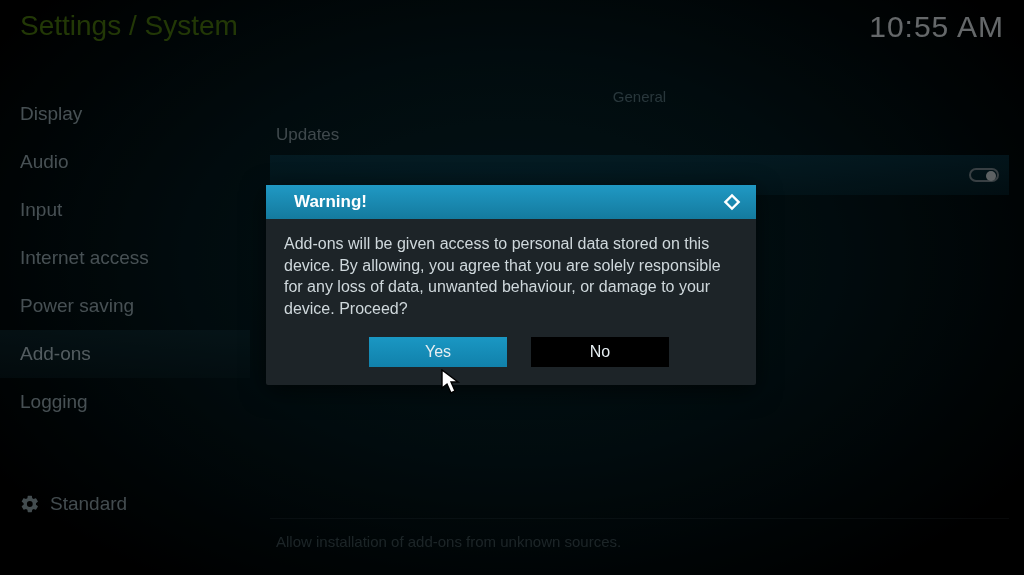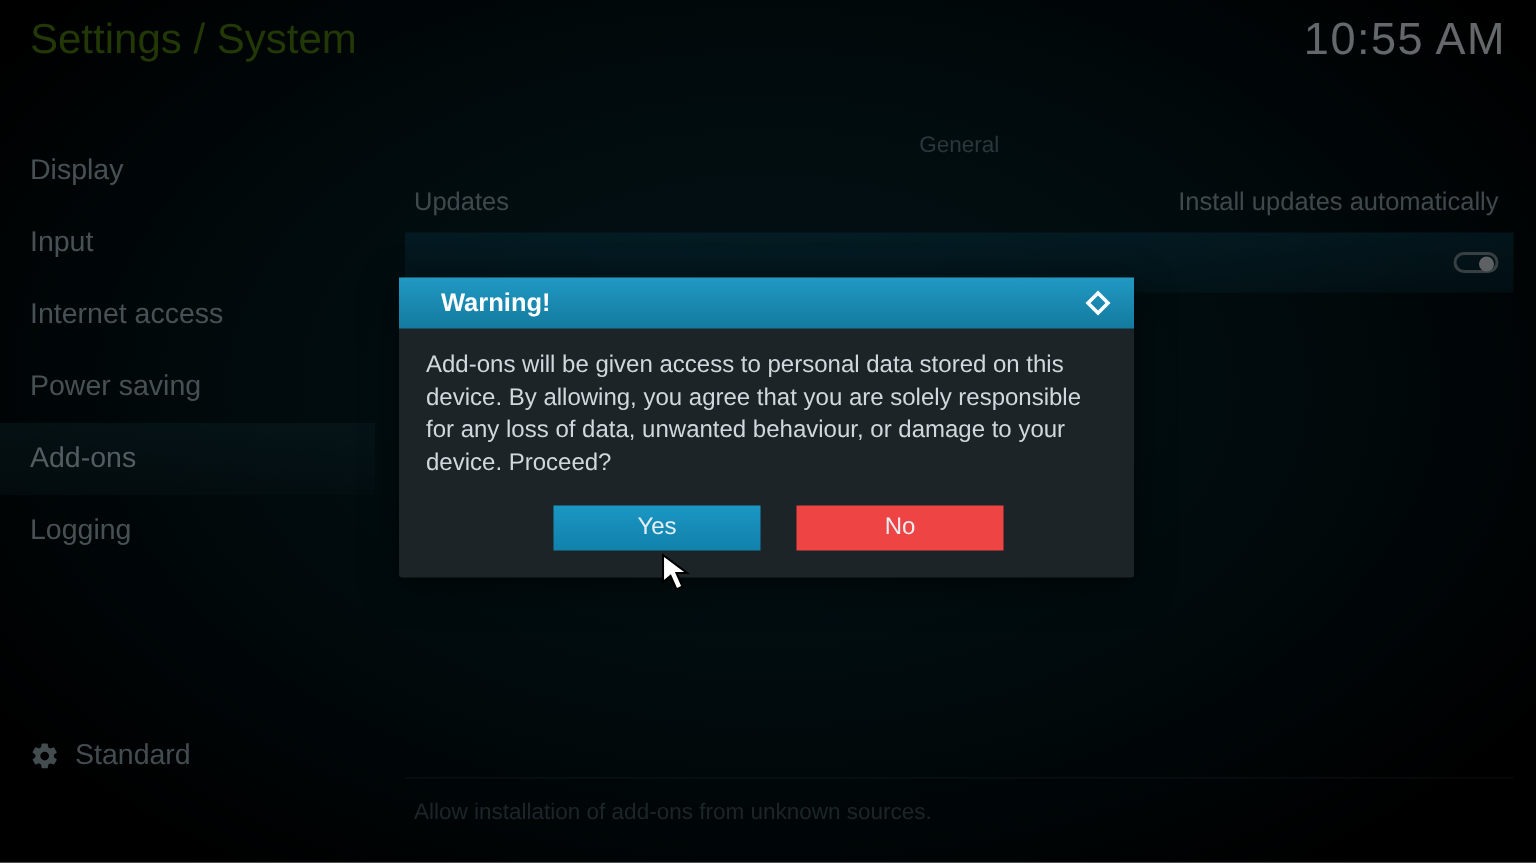--- a/index.html
+++ b/index.html
@@ -175,21 +175,21 @@
     width: 138px;
     height: 30px;
     display: flex;
     align-items: center;
     justify-content: center;
     font-size: 16px;
     color: #e6eef2;
     cursor: pointer;
   }
   .dlg-btn.yes { background: linear-gradient(to bottom, #1a97c3, #1181ab); }
-  .dlg-btn.no  { background: #ef4444; }
+  .dlg-btn.no  { background: #000000; }
 
   
   .cursor {
     position: absolute;
     z-index: 20;
     left: 441px;
     top: 369px;
     width: 20px; height: 26px;
     
   }
@@ -198,40 +198,40 @@
 </head>
 <body>
 
 <div class="header">
   <div class="breadcrumb">Settings / System</div>
   <div class="clock">10:55 AM</div>
 </div>
 
 <div class="sidebar">
   <div class="sidebar-item">Display</div>
+  <div class="sidebar-item">Audio</div>
   <div class="sidebar-item">Input</div>
   <div class="sidebar-item">Internet access</div>
   <div class="sidebar-item">Power saving</div>
   <div class="sidebar-item selected">Add-ons</div>
   <div class="sidebar-item">Logging</div>
 </div>
 
 <div class="level-bar">
   <svg class="gear-svg" viewBox="0 0 24 24">
       <path d="M19.14,12.94a7,7,0,0,0,.05-.94,7,7,0,0,0-.05-.94l2.11-1.65a.5.5,0,0,0,.12-.64l-2-3.46a.5.5,0,0,0-.61-.22l-2.49,1a7,7,0,0,0-1.63-.94l-.38-2.65A.5.5,0,0,0,13.76,2H9.76a.5.5,0,0,0-.5.42L8.88,5.07a7,7,0,0,0-1.63.94l-2.49-1a.5.5,0,0,0-.61.22l-2,3.46a.5.5,0,0,0,.12.64L4.38,11a7,7,0,0,0-.05.94,7,7,0,0,0,.05.94L2.27,14.53a.5.5,0,0,0-.12.64l2,3.46a.5.5,0,0,0,.61.22l2.49-1a7,7,0,0,0,1.63.94l.38,2.65a.5.5,0,0,0,.5.42h4a.5.5,0,0,0,.5-.42l.38-2.65a7,7,0,0,0,1.63-.94l2.49,1a.5.5,0,0,0,.61-.22l2-3.46a.5.5,0,0,0-.12-.64ZM11.76,15.5A3.5,3.5,0,1,1,15.26,12,3.5,3.5,0,0,1,11.76,15.5Z"></path>
     </svg>
   <span>Standard</span>
 </div>
 
 <div class="right-panel">
   <div class="section-heading">General</div>
 
   <div class="setting-row">
     <span>Updates</span>
-    <span>Install updates automatically</span>
   </div>
 
 
   <div class="setting-row highlight">
     <span></span>
     <span class="toggle on"></span>
   </div>
 </div>
 
 <div class="bottom-area">Allow installation of add-ons from unknown sources.</div>

